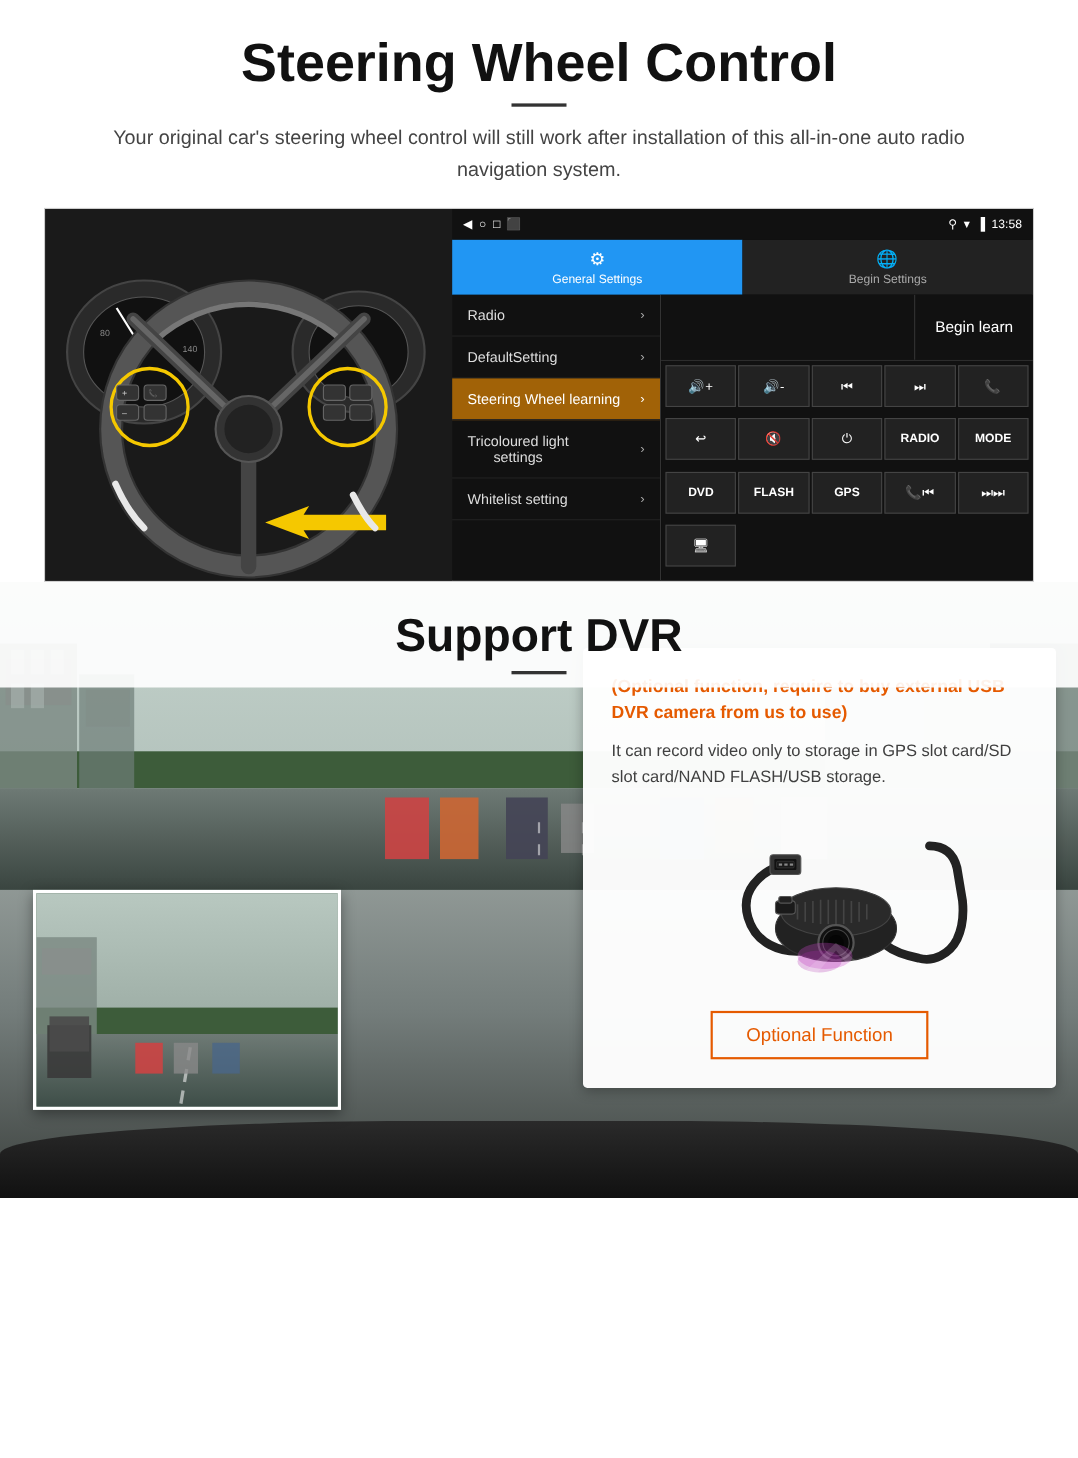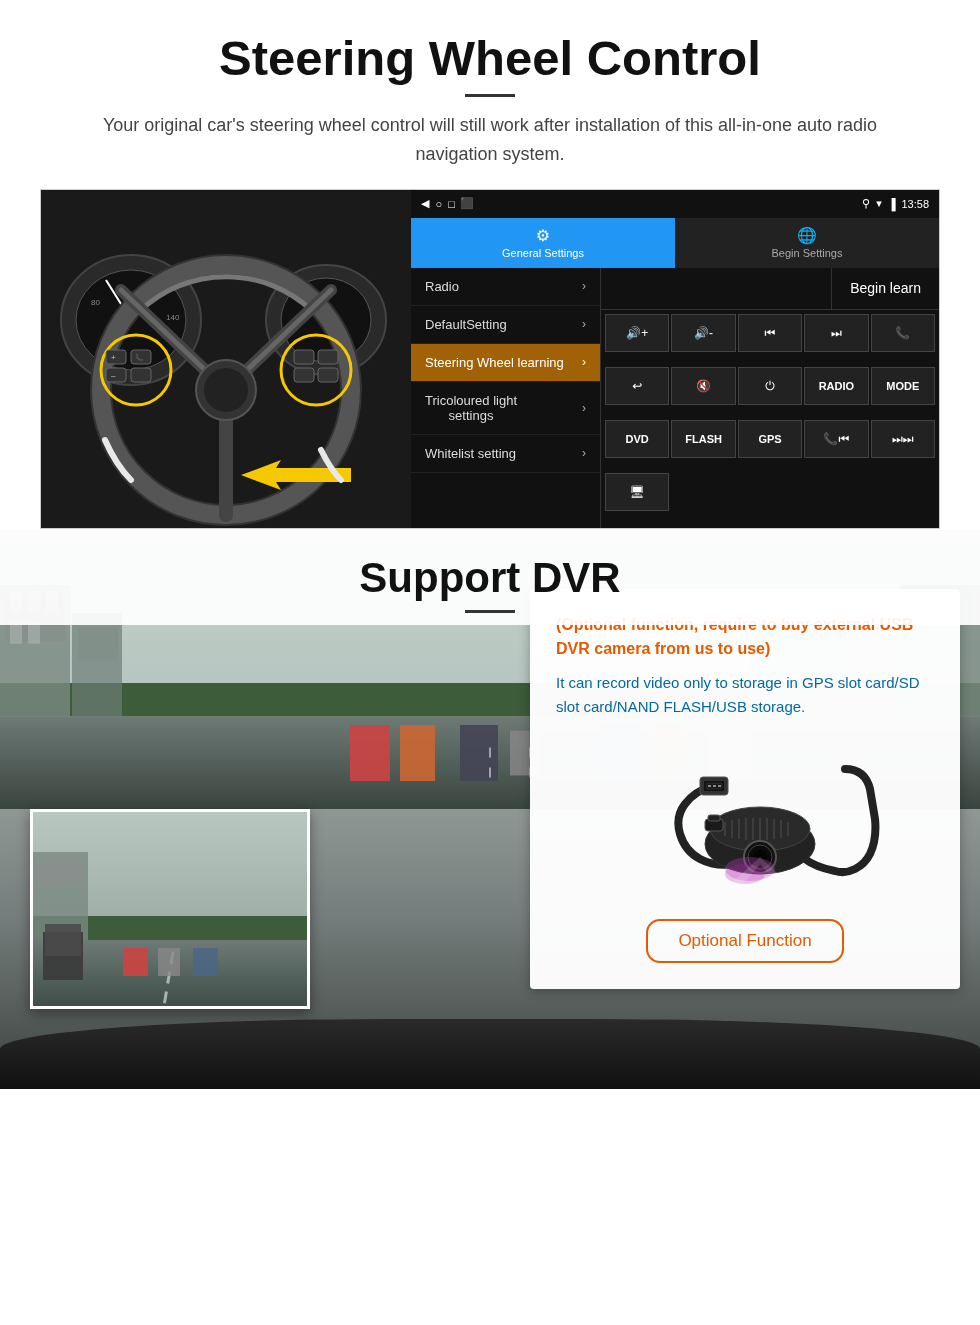--- a/index.html
+++ b/index.html
@@ -146,21 +146,21 @@
 
     
     .right-panel {
       flex: 1;
       background: #111;
       display: flex;
       flex-direction: column;
     }
     .right-top {
       display: flex;
-      height: 42px;
+      height: 60px;
       border-bottom: 1px solid #333;
     }
     .right-top-empty {
       flex: 1;
       background: #111;
     }
     .begin-learn-btn {
       background: #111;
       color: #fff;
       border: none;
@@ -242,21 +242,21 @@
       box-shadow: 0 2px 12px rgba(0,0,0,0.3);
     }
     .dvr-optional-text {
       color: #e55a00;
       font-size: 16px;
       font-weight: bold;
       line-height: 1.5;
       margin-bottom: 10px;
     }
     .dvr-description {
-      color: #0369a1;
+      color: #404040;
       font-size: 15px;
       line-height: 1.6;
       margin-bottom: 20px;
     }
     .dvr-camera-area {
       display: flex;
       align-items: center;
       justify-content: center;
       margin-bottom: 20px;
     }
@@ -267,21 +267,21 @@
     }
     .optional-function-btn {
       display: block;
       margin: 0 auto;
       border: 2px solid #e55a00;
       background: transparent;
       color: #e55a00;
       font-size: 17px;
       padding: 10px 30px;
       cursor: pointer;
-      border-radius: 14px;
+      border-radius: 0;
     }
 
     
     .dvr-thumbnail {
       position: absolute;
       left: 30px;
       bottom: 80px;
       width: 280px;
       height: 200px;
       border: 3px solid #fff;

